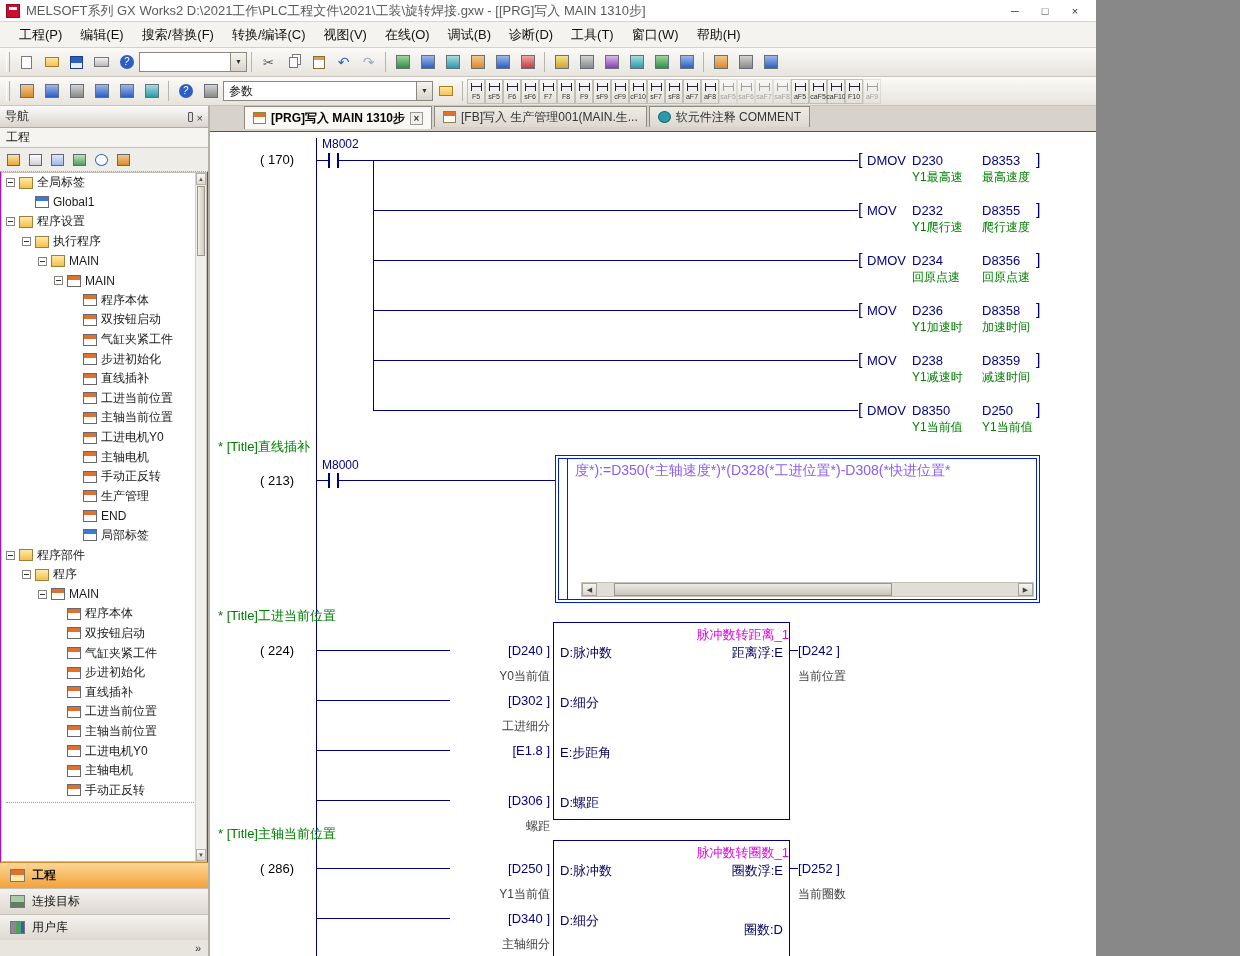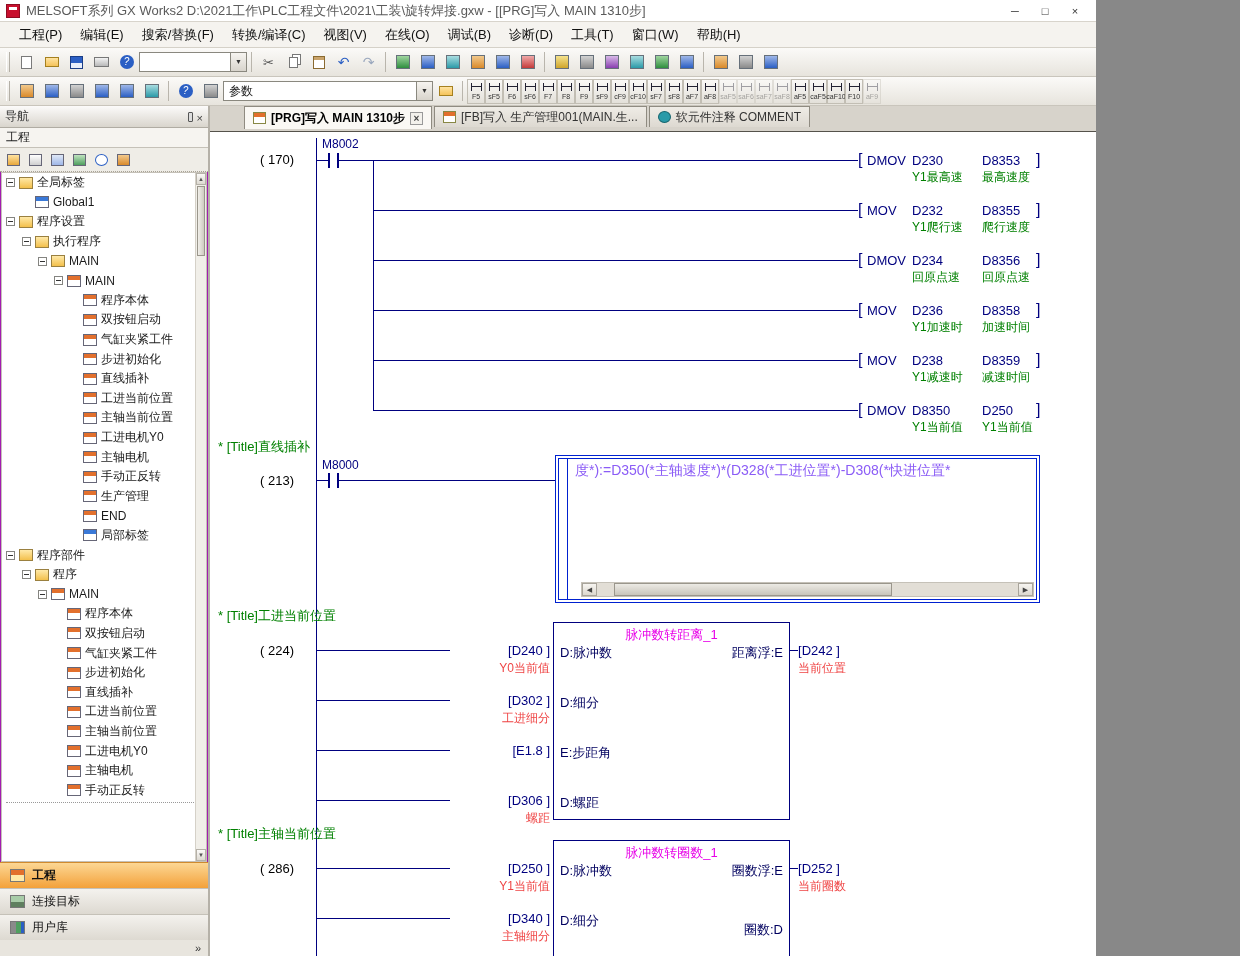--- a/index.html
+++ b/index.html
@@ -120,27 +120,27 @@
   .stinner{width:100%;height:100%;border:1px solid #0021d0;position:relative;overflow:hidden}
   .stgutter{position:absolute;left:8px;top:0;bottom:0;width:1px;background:#0021d0}
   .sttext{position:absolute;left:16px;top:3px;color:#8b5cf6;font-size:14px;white-space:nowrap}
   .stscroll{position:absolute;left:22px;right:2px;bottom:2px;height:15px;display:flex;background:#e2ded6;border:1px solid #c5c1b8}
   .starrow{width:15px;background:linear-gradient(#f7f5f1,#dcd8d0);border:1px solid #a8a49b;flex:none}
   .starrow.l::before{content:"◀";font-size:7px;display:block;text-align:center;line-height:12px;color:#444}
   .starrow.r::before{content:"▶";font-size:7px;display:block;text-align:center;line-height:12px;color:#444}
   .sttrack{flex:1;position:relative}
   .stthumb{position:absolute;left:4%;width:66%;top:0;bottom:0;background:linear-gradient(#eceae4,#c9c5bc);border:1px solid #9a968c}
   .fbbox{position:absolute;left:343px;width:237px;border:1px solid #00007f;background:#fff}
-  .fbname{text-align:center;color:#e800e8;font-size:13px;padding-top:3px;white-space:nowrap}
+  .fbname{text-align:right;color:#e800e8;font-size:13px;padding-top:3px;white-space:nowrap}
   .fbpin{position:absolute;left:6px;font-size:13px;color:#00005f;white-space:nowrap}
   .fbpin.out{left:auto;right:6px}
   .opnd{position:absolute;width:100px;font-size:13px;color:#00007f}
   .opnd .dev{display:block;text-align:right;white-space:nowrap}
   .opnd .dev::before{content:"["} .opnd .dev::after{content:" ]"}
-  .opnd .cmt{display:block;text-align:right;color:#ef4444;font-size:12px;margin-top:2px;white-space:nowrap}
+  .opnd .cmt{display:block;text-align:right;color:#404040;font-size:12px;margin-top:10px;white-space:nowrap}
   .opnd.out{width:96px} .opnd.out .dev,.opnd.out .cmt{text-align:left}
 </style>
 </head>
 <body>
 
 <div class="window">
 
   <div class="titlebar">
     <div class="app-icon"></div>
     <div class="title-text">MELSOFT系列 GX Works2 D:\2021工作\PLC工程文件\2021\工装\旋转焊接.gxw - [[PRG]写入 MAIN 1310步]</div>

